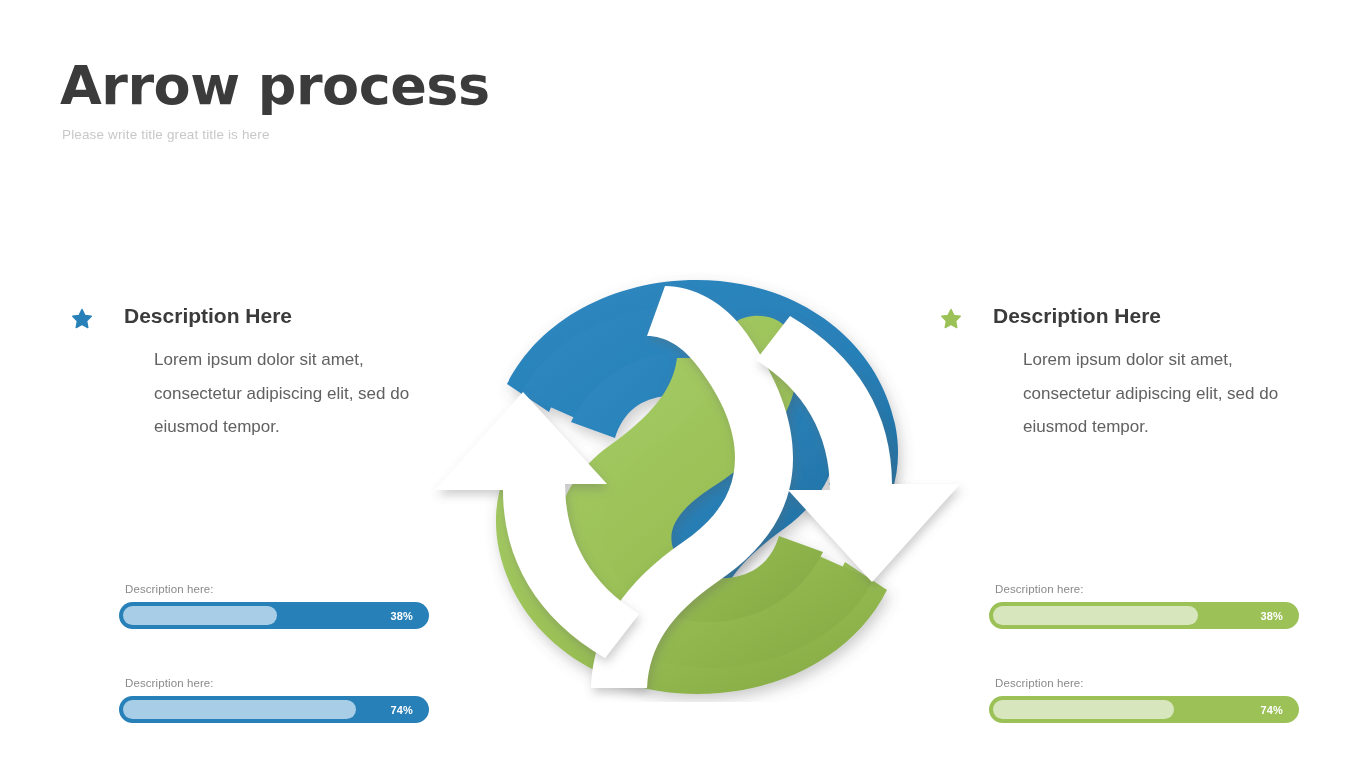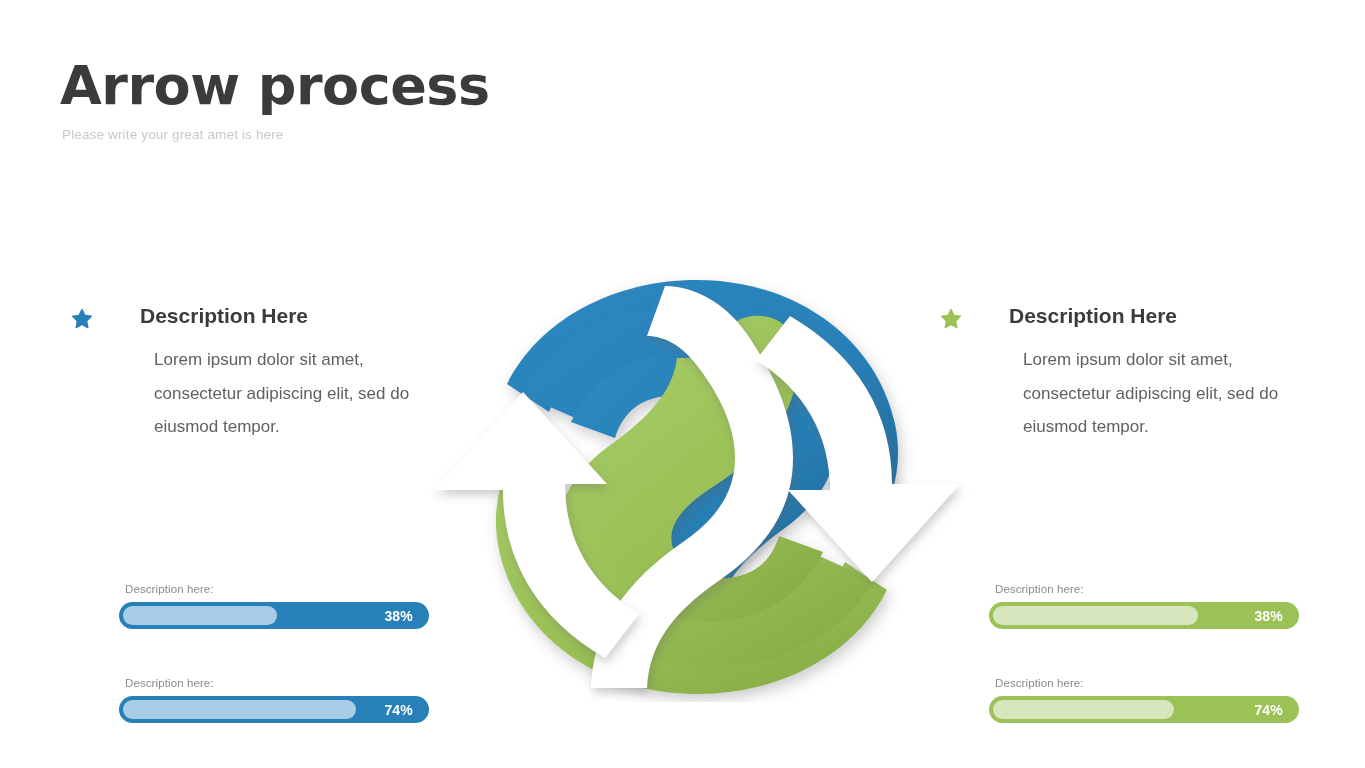--- a/index.html
+++ b/index.html
@@ -44,21 +44,21 @@
     position: absolute;
     top: 303px;
     width: 360px;
   }
   .side-block.left  { left: 71px; }
   .side-block.right { left: 940px; }
 
   .block-head {
     display: flex;
     align-items: flex-start;
-    gap: 16px;
+    gap: 0px;
   }
   .star-icon {
     width: 22px;
     height: 22px;
     flex: 0 0 22px;
     margin-top: 5px;
   }
   .block-heading {
     font-size: 21px;
     font-weight: 700;
@@ -112,21 +112,21 @@
     height: 19px;
     border-radius: 10px;
     box-sizing: border-box;
   }
   .bar-fill.blue  { background: #a8cde6; }
   .bar-fill.green { background: #d7e6bc; }
 
   .bar-value {
     position: relative;
     z-index: 2;
-    font-size: 14px;
+    font-size: 11px;
     font-weight: 700;
     color: #ffffff;
     margin-right: 16px;
     letter-spacing: 0.2px;
   }
 
   
   .arrow-cycle {
     position: absolute;
     left: 425px;
@@ -134,21 +134,21 @@
     width: 545px;
     height: 430px;
   }
   .arrow-cycle svg { display: block; width: 100%; height: 100%; }
 </style>
 </head>
 <body>
 
 <div class="slide-header">
   <h1 class="slide-title">Arrow process</h1>
-  <p class="slide-subtitle">Please write your great amet is here</p>
+  <p class="slide-subtitle">Please write title great title is here</p>
 </div>
 
 <div class="side-block left">
   <div class="block-head">
     <span class="star-icon">
       <svg viewBox="0 0 24 24" width="22" height="22" aria-hidden="true">
         <path d="M12 1.6l3.1 6.5 7 1-5.1 5 1.3 7.2L12 17.9 5.7 21.3 7 14.1 1.9 9.1l7-1z" fill="#2880b8" stroke="#2880b8" stroke-width="1.6" stroke-linejoin="round"></path>
       </svg>
     </span>
     <h2 class="block-heading">Description Here</h2>

